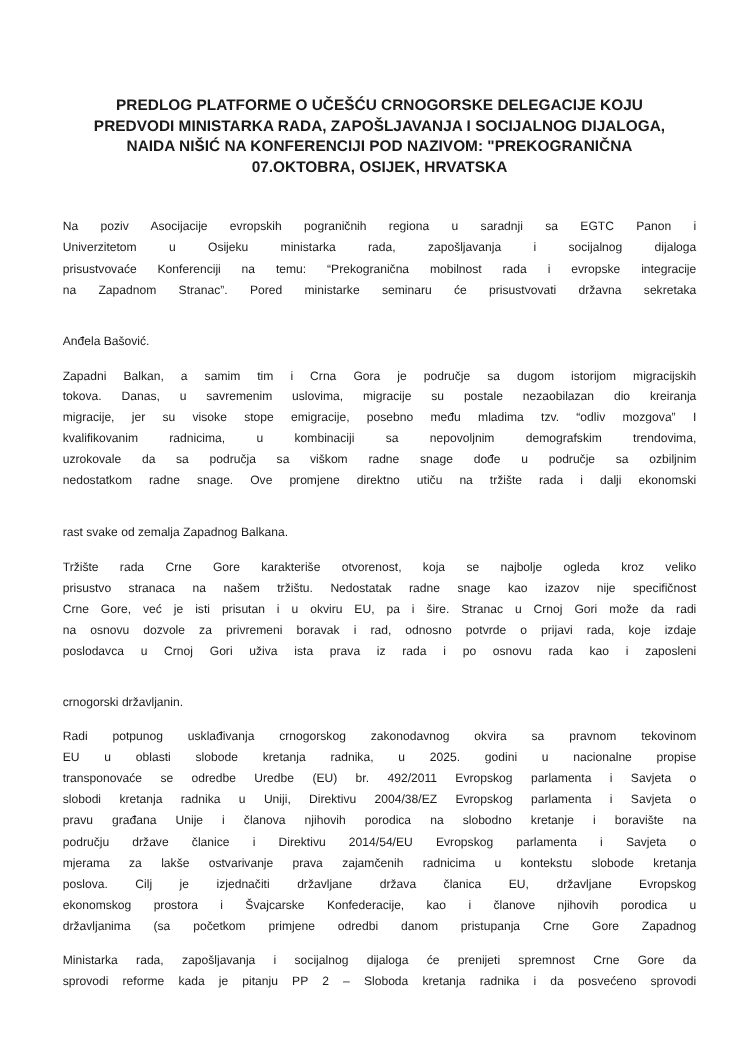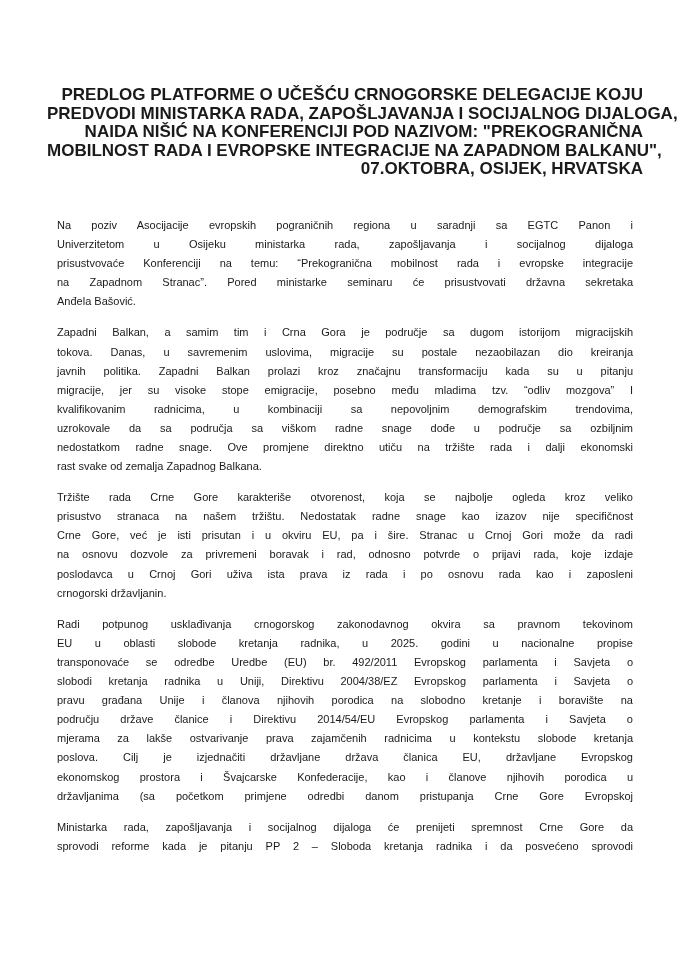--- a/index.html
+++ b/index.html
@@ -1,49 +1,47 @@
 <!DOCTYPE html>
 <html><head>
 <meta charset="utf-8">
 <style>
   html, body { margin: 0; padding: 0; background: #ffffff; }
   body { width: 679px; height: 960px; overflow: hidden; position: relative; }
   .page { position: absolute; left: 57px; top: 86px; width: 576px; color: #1a1a1a; font-family: "Liberation Sans", sans-serif; }
-  .title { font-weight: bold; font-size: 17px; line-height: 18.6px; text-align: right; margin: 0 -10px 0 -10px; letter-spacing: 0; }
+  .title { font-weight: bold; font-size: 14px; line-height: 18.6px; text-align: center; margin: 0 -10px 0 -10px; letter-spacing: 0; }
   .title span { display: block; white-space: nowrap; }
   .body-text { margin-top: 37px; }
   .para { font-size: 11px; line-height: 19.1px; text-align: justify; margin: 0 0 12px 0; }
   .para span.ln { display: block; text-align: justify; text-align-last: justify; white-space: nowrap; }
-  .para span.ln.last { text-align-last: left; }
+  .para span.ln.last { text-align-last: left; margin-top: 28px; }
 </style>
 </head>
 <body>
 
 <div class="page">
   <div class="title">
     <span>PREDLOG PLATFORME O UČEŠĆU CRNOGORSKE DELEGACIJE KOJU</span>
     <span>PREDVODI MINISTARKA RADA, ZAPOŠLJAVANJA I SOCIJALNOG DIJALOGA,</span>
     <span>NAIDA NIŠIĆ NA KONFERENCIJI POD NAZIVOM: "PREKOGRANIČNA</span>
-    <span>MOBILNOST RADA I EVROPSKE INTEGRACIJE NA ZAPADNOM BALKANU",</span>
     <span>07.OKTOBRA, OSIJEK, HRVATSKA</span>
   </div>
 
   <div class="body-text">
     <div class="para">
       <span class="ln">Na poziv Asocijacije evropskih pograničnih regiona u saradnji sa EGTC Panon i</span>
       <span class="ln">Univerzitetom u Osijeku ministarka rada, zapošljavanja i socijalnog dijaloga</span>
       <span class="ln">prisustvovaće Konferenciji na temu: “Prekogranična mobilnost rada i evropske integracije</span>
       <span class="ln">na Zapadnom Stranac”. Pored ministarke seminaru će prisustvovati državna sekretaka</span>
       <span class="ln last">Anđela Bašović.</span>
     </div>
 
     <div class="para">
       <span class="ln">Zapadni Balkan, a samim tim i Crna Gora je područje sa dugom istorijom migracijskih</span>
       <span class="ln">tokova. Danas, u savremenim uslovima, migracije su postale nezaobilazan dio kreiranja</span>
-      <span class="ln">javnih politika. Zapadni Balkan prolazi kroz značajnu transformaciju kada su u pitanju</span>
       <span class="ln">migracije, jer su visoke stope emigracije, posebno među mladima tzv. “odliv mozgova” I</span>
       <span class="ln">kvalifikovanim radnicima, u kombinaciji sa nepovoljnim demografskim trendovima,</span>
       <span class="ln">uzrokovale da sa područja sa viškom radne snage dođe u područje sa ozbiljnim</span>
       <span class="ln">nedostatkom radne snage. Ove promjene direktno utiču na tržište rada i dalji ekonomski</span>
       <span class="ln last">rast svake od zemalja Zapadnog Balkana.</span>
     </div>
 
     <div class="para">
       <span class="ln">Tržište rada Crne Gore karakteriše otvorenost, koja se najbolje ogleda kroz veliko</span>
       <span class="ln">prisustvo stranaca na našem tržištu. Nedostatak radne snage kao izazov nije specifičnost</span>
@@ -56,21 +54,21 @@
     <div class="para">
       <span class="ln">Radi potpunog usklađivanja crnogorskog zakonodavnog okvira sa pravnom tekovinom</span>
       <span class="ln">EU u oblasti slobode kretanja radnika,  u 2025. godini u nacionalne propise</span>
       <span class="ln">transponovaće se odredbe Uredbe (EU) br. 492/2011 Evropskog parlamenta i Savjeta o</span>
       <span class="ln">slobodi kretanja radnika u Uniji, Direktivu 2004/38/EZ Evropskog parlamenta i Savjeta o</span>
       <span class="ln">pravu građana Unije i članova njihovih porodica na slobodno kretanje i boravište na</span>
       <span class="ln">području države članice i Direktivu 2014/54/EU Evropskog parlamenta i Savjeta o</span>
       <span class="ln">mjerama za lakše ostvarivanje prava zajamčenih radnicima u kontekstu slobode kretanja</span>
       <span class="ln">poslova. Cilj je izjednačiti državljane država članica EU,  državljane Evropskog</span>
       <span class="ln">ekonomskog prostora i Švajcarske Konfederacije, kao i članove njihovih porodica u</span>
-      <span class="ln">državljanima (sa početkom primjene odredbi danom pristupanja Crne Gore Evropskoj</span>
+      <span class="ln">državljanima (sa početkom primjene odredbi danom pristupanja Crne Gore Zapadnog</span>
     </div>
 
     <div class="para">
       <span class="ln">Ministarka rada, zapošljavanja i socijalnog dijaloga će prenijeti spremnost Crne Gore da</span>
       <span class="ln">sprovodi reforme kada je pitanju PP 2 – Sloboda kretanja radnika i da posvećeno sprovodi</span>
     </div>
   </div>
 </div>
 
 </body></html>

